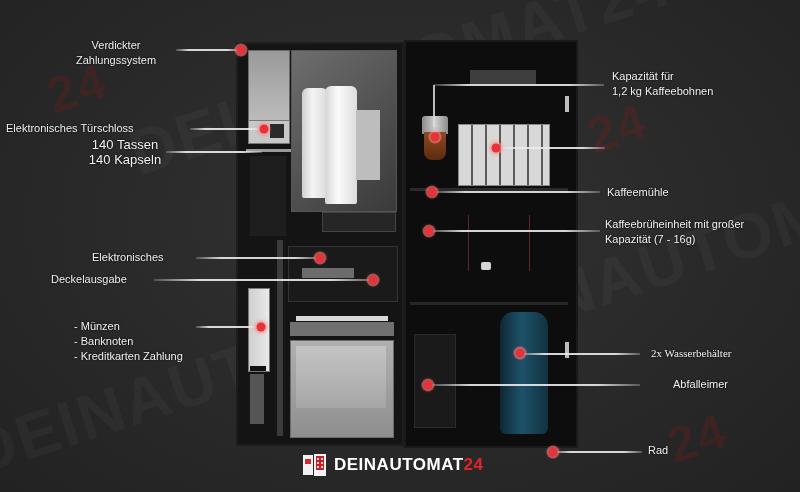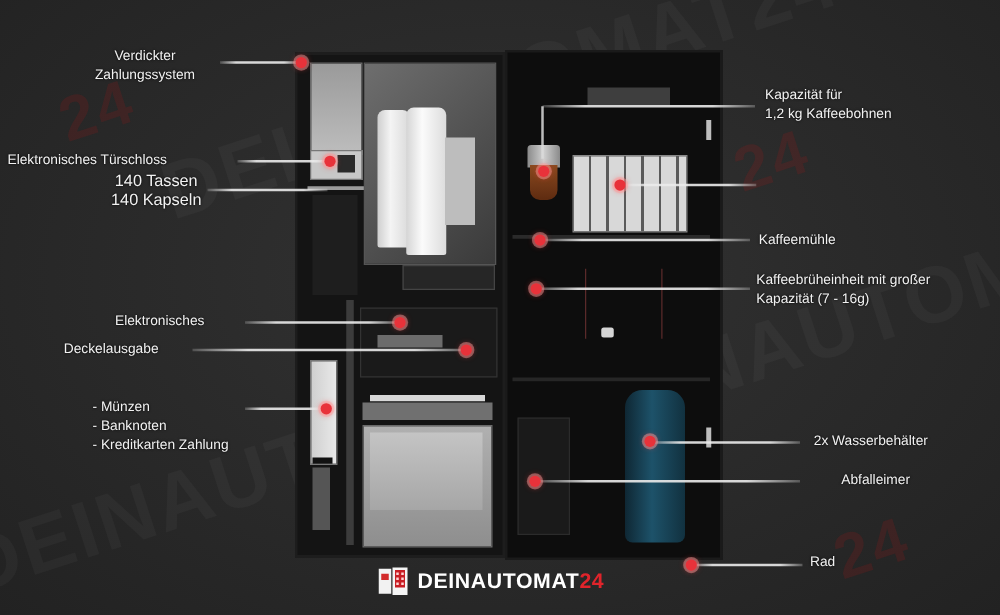--- a/index.html
+++ b/index.html
@@ -128,21 +128,21 @@
     <div>Kapazität für</div>
     <div>1,2 kg Kaffeebohnen</div>
   </div>
   <div class="lbl" style="left:607px;top:185px;">
     <div>Kaffeemühle</div>
   </div>
   <div class="lbl" style="left:605px;top:217px;">
     <div>Kaffeebrüheinheit mit großer</div>
     <div>Kapazität (7 - 16g)</div>
   </div>
-  <div class="lbl" style="left:651px;top:346px;">
+  <div class="lbl" style="left:651px;top:346px;font-family:Liberation Serif, serif;">
     <div>2x Wasserbehälter</div>
   </div>
   <div class="lbl" style="left:636px;top:377px;margin-left:37px;">
     <div>Abfalleimer</div>
   </div>
   <div class="lbl" style="left:648px;top:443px;">
     <div>Rad</div>
   </div>
 
   <div class="logo">

